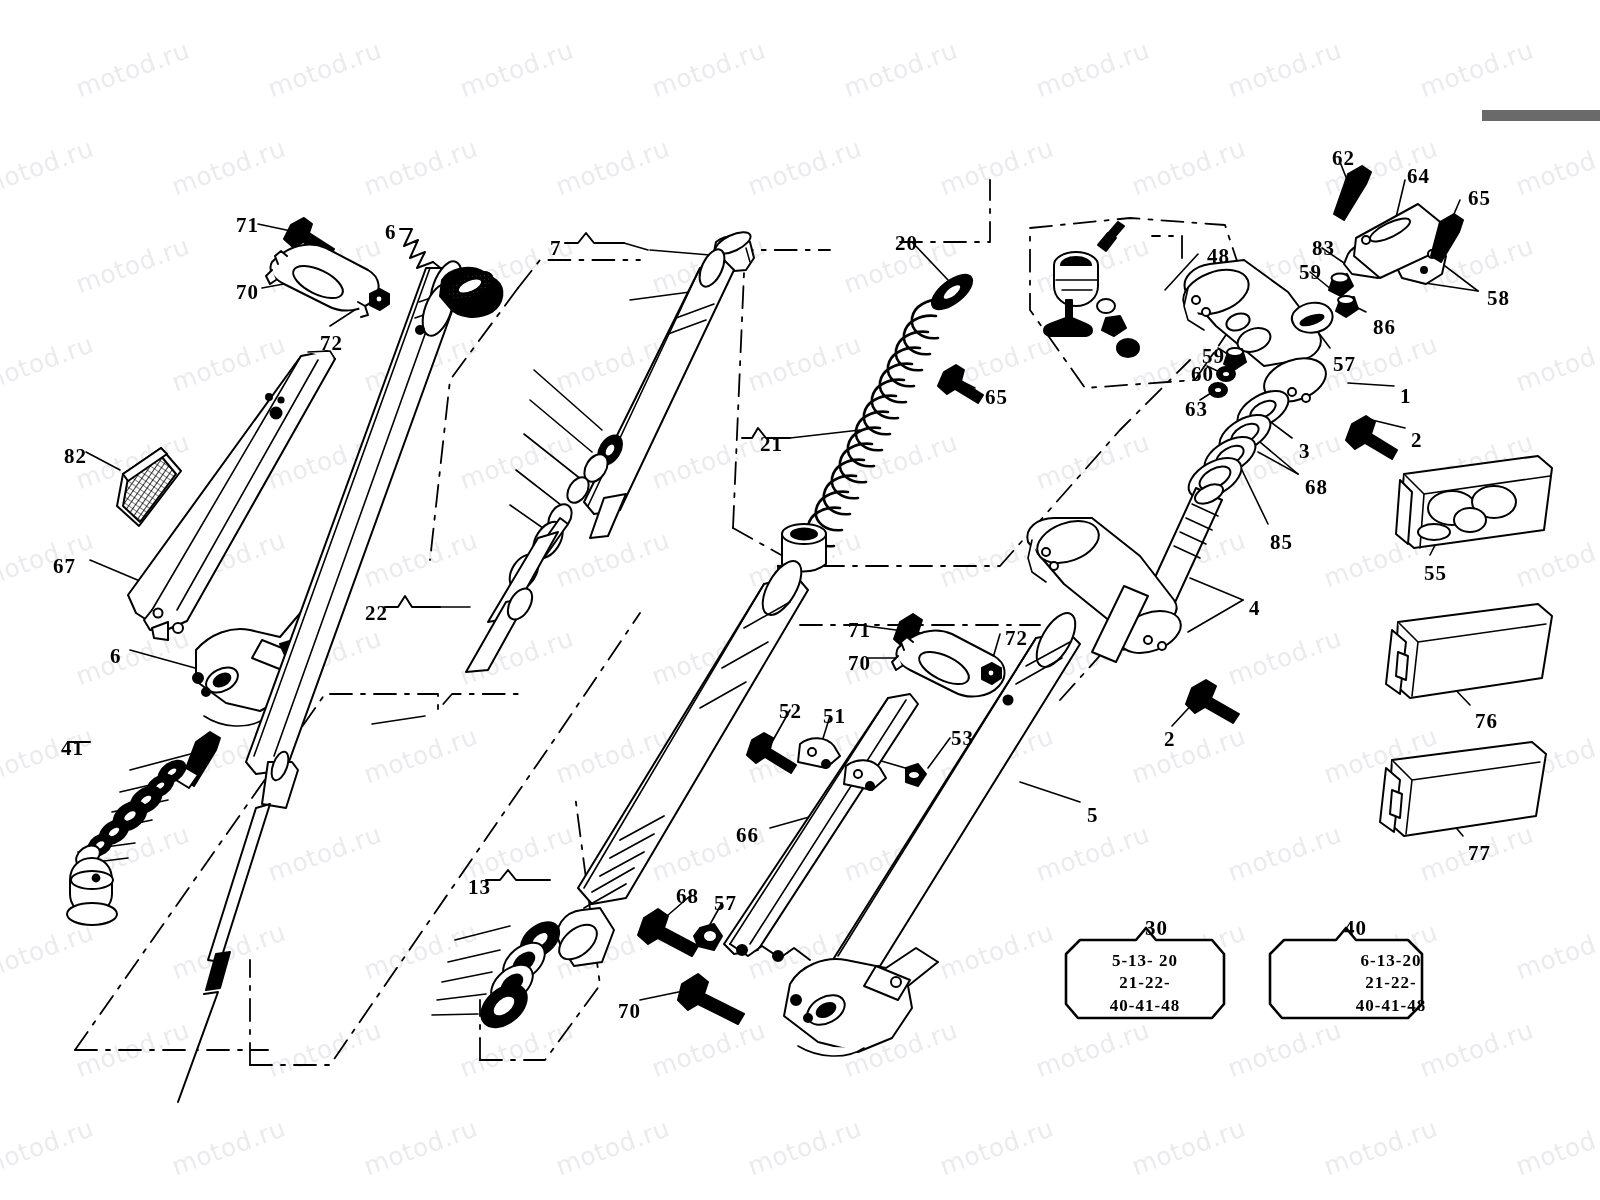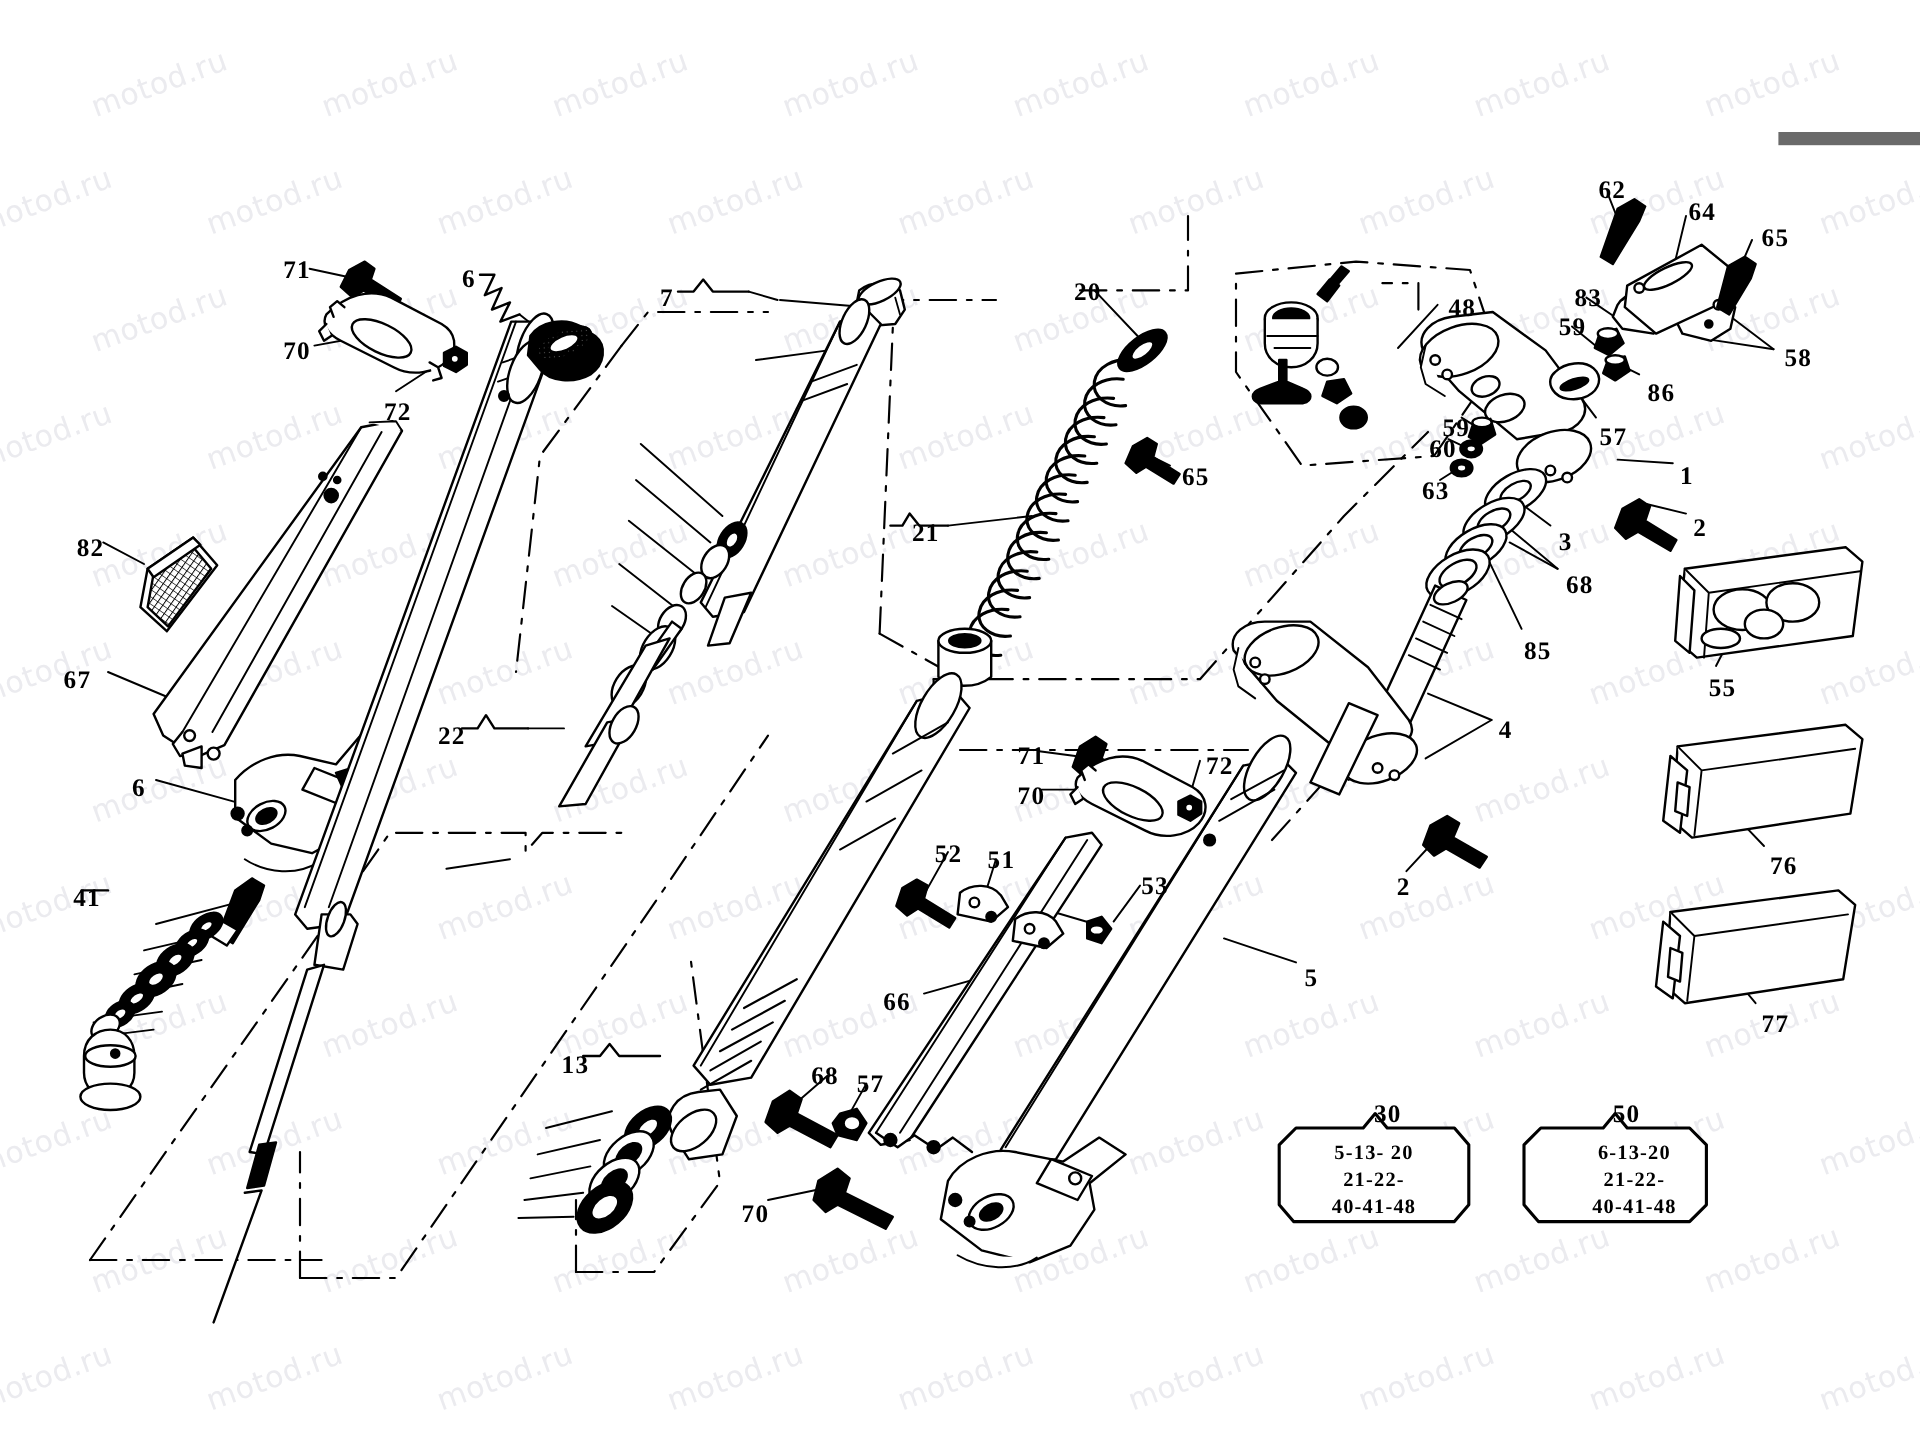--- a/index.html
+++ b/index.html
@@ -743,32 +743,32 @@
       <div class="lbl" style="left: 951px; top: 728px;">53</div>
       <div class="lbl" style="left: 1475px; top: 711px;">76</div>
       <div class="lbl" style="left: 1087px; top: 805px;">5</div>
       <div class="lbl" style="left: 736px; top: 825px;">66</div>
       <div class="lbl" style="left: 1468px; top: 843px;">77</div>
       <div class="lbl" style="left: 468px; top: 877px;">13</div>
       <div class="lbl" style="left: 676px; top: 886px;">68</div>
       <div class="lbl" style="left: 714px; top: 893px;">57</div>
       <div class="lbl" style="left: 618px; top: 1001px;">70</div>
       <div class="lbl" style="left: 1145px; top: 918px;">30</div>
-      <div class="lbl" style="left: 1344px; top: 918px;">50</div>
+      <div class="lbl" style="left: 1344px; top: 918px;">40</div>
     </div>
 
   <div id="note-layer">
       <div class="note" style="left: 1066px; top: 940px; width: 158px; height: 78px;">
         <div class="note-lines">
           <div>5-13- 20</div>
           <div>21-22-</div>
           <div>40-41-48</div>
         </div>
       </div>
-      <div class="note" style="left: 1286px; top: 940px; width: 152px; height: 78px; font-family: Liberation Serif, serif;">
+      <div class="note" style="left: 1315px; top: 940px; width: 152px; height: 78px; font-family: Liberation Serif, serif;">
         <div class="note-lines">
           <div>6-13-20</div>
           <div>21-22-</div>
           <div>40-41-48</div>
         </div>
       </div>
     </div>
 
 </div>
 

